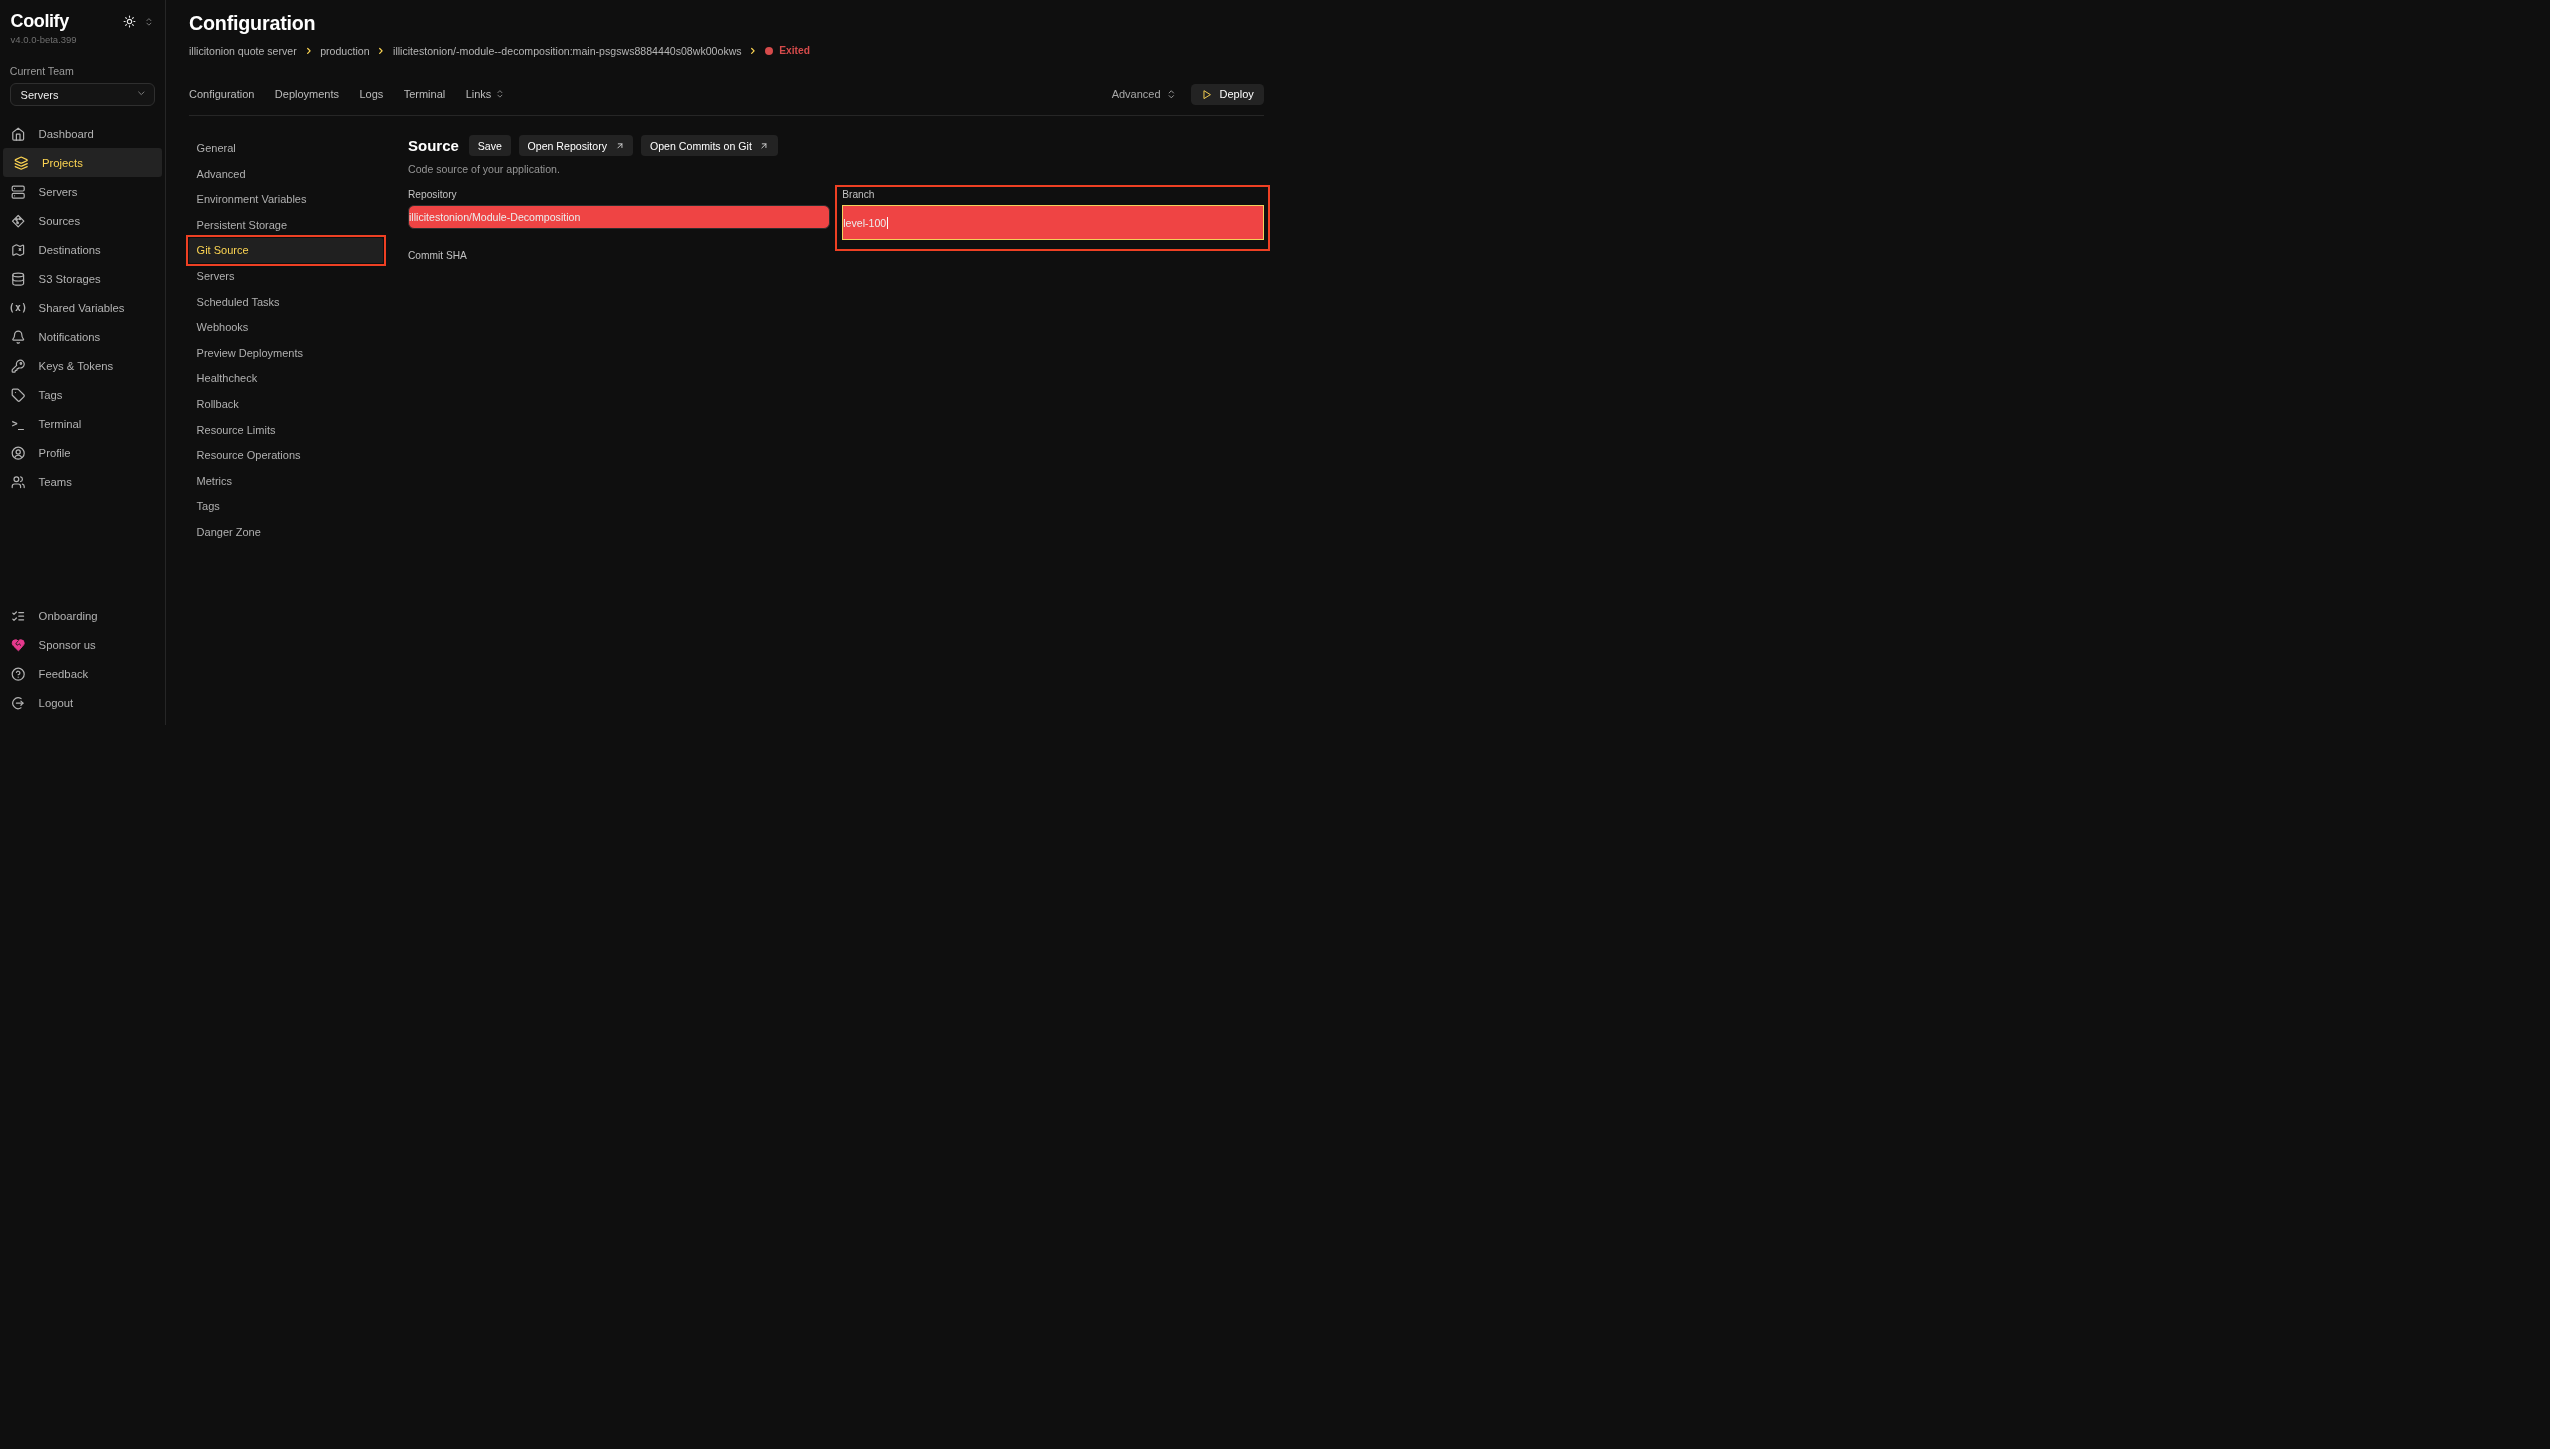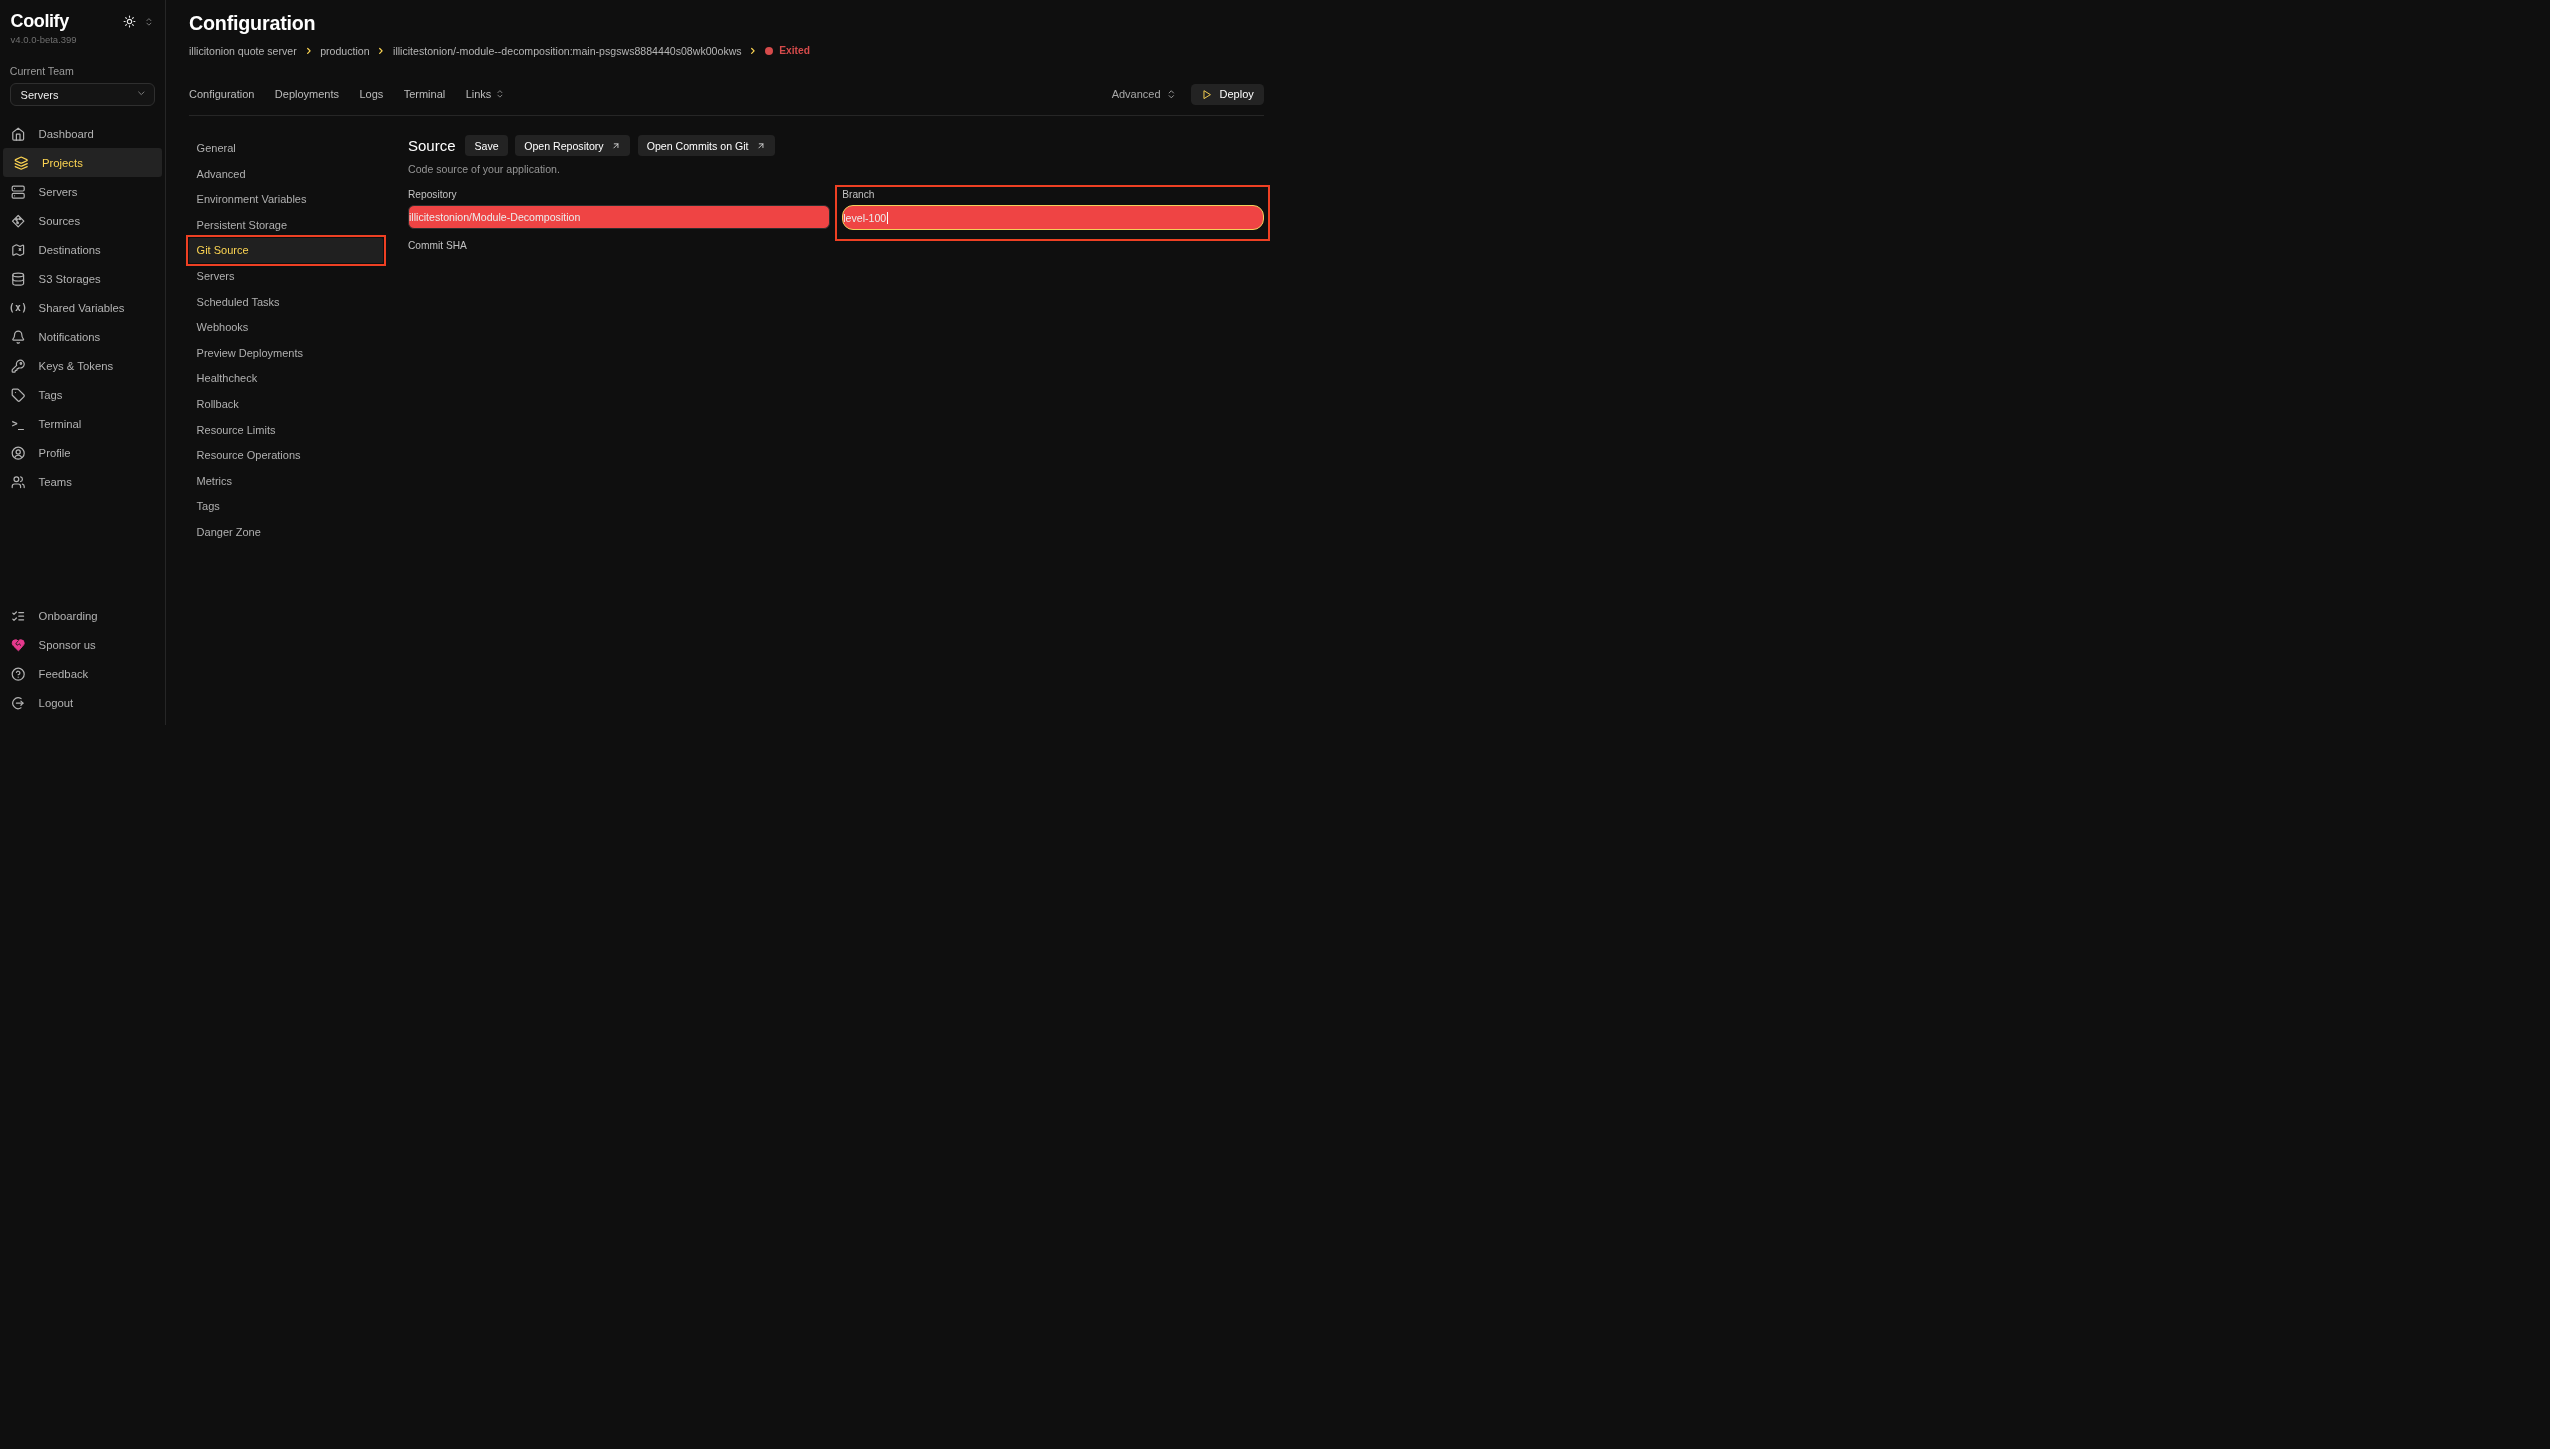--- a/index.html
+++ b/index.html
@@ -58,35 +58,35 @@
   .divider{border-bottom:0.8px solid #262626;margin-top:9.8px}
 
   .content{display:flex;margin-top:19.7px;flex:1;min-height:0}
   .subnav{width:219px;min-width:219px;display:flex;flex-direction:column}
   .subnav-item{font-size:11px;color:#b0b0b0;padding:6.8px 7.6px;cursor:pointer;white-space:nowrap}
   .subnav-item.active{background:#202020;color:#fcd452;width:194px;position:relative;border-radius:1.5px}
   .subnav-item.active::after{content:"";position:absolute;inset:-3px;border:2.3px solid #ee4023;pointer-events:none}
 
   .form-col{flex:1;min-width:0}
   .src-header{display:flex;align-items:center;gap:7.6px}
-  .src-title{font-size:15px;font-weight:400;margin-right:2.3px}
+  .src-title{font-size:15px;font-weight:700;margin-right:2.3px}
   .btn{background:#232323;border-radius:3.8px;padding:4.5px 9px;font-size:10.6px;color:#fff;
     display:flex;align-items:center;gap:7.6px;cursor:pointer;white-space:nowrap}
   .btn .icon{display:flex;color:#e8e8e8}
   .btn .icon svg{width:9.8px;height:9.8px}
   .src-desc{margin-top:6.8px;font-size:10.6px;color:#959595}
   .field-grid{display:grid;grid-template-columns:1fr 1fr;column-gap:12px;row-gap:9.8px;margin-top:14px}
   .field{display:flex;flex-direction:column}
   .field label{font-size:10.2px;color:#c2c2c2;margin-bottom:5.3px}
   .input{height:23.4px;background:#ef4444;border:0.8px solid #2d2d2d;border-radius:6px;padding:0 0;
     font-size:10.6px;color:#ececec;display:flex;align-items:center;font-family:inherit;width:100%;outline:none}
   .span2{grid-column:1 / -1}
   .branch-wrap{position:relative}
   .branch-wrap::after{content:"";position:absolute;inset:-3.8px -6px -10.6px -7.6px;border:2.3px solid #ee4023;pointer-events:none}
-  .focus-yellow{border:1.5px solid #f2d15c;height:25px;border-radius:11px}
+  .focus-yellow{border:1.5px solid #f2d15c;height:35px;border-radius:0}
   .caret{width:1.1px;height:12px;background:#fff;margin-left:0.8px}
 </style>
 </head>
 <body>
 
 <div class="app">
 
   <aside class="sidebar">
     <div class="brand-row">
       <div class="brand">Coolify</div>

